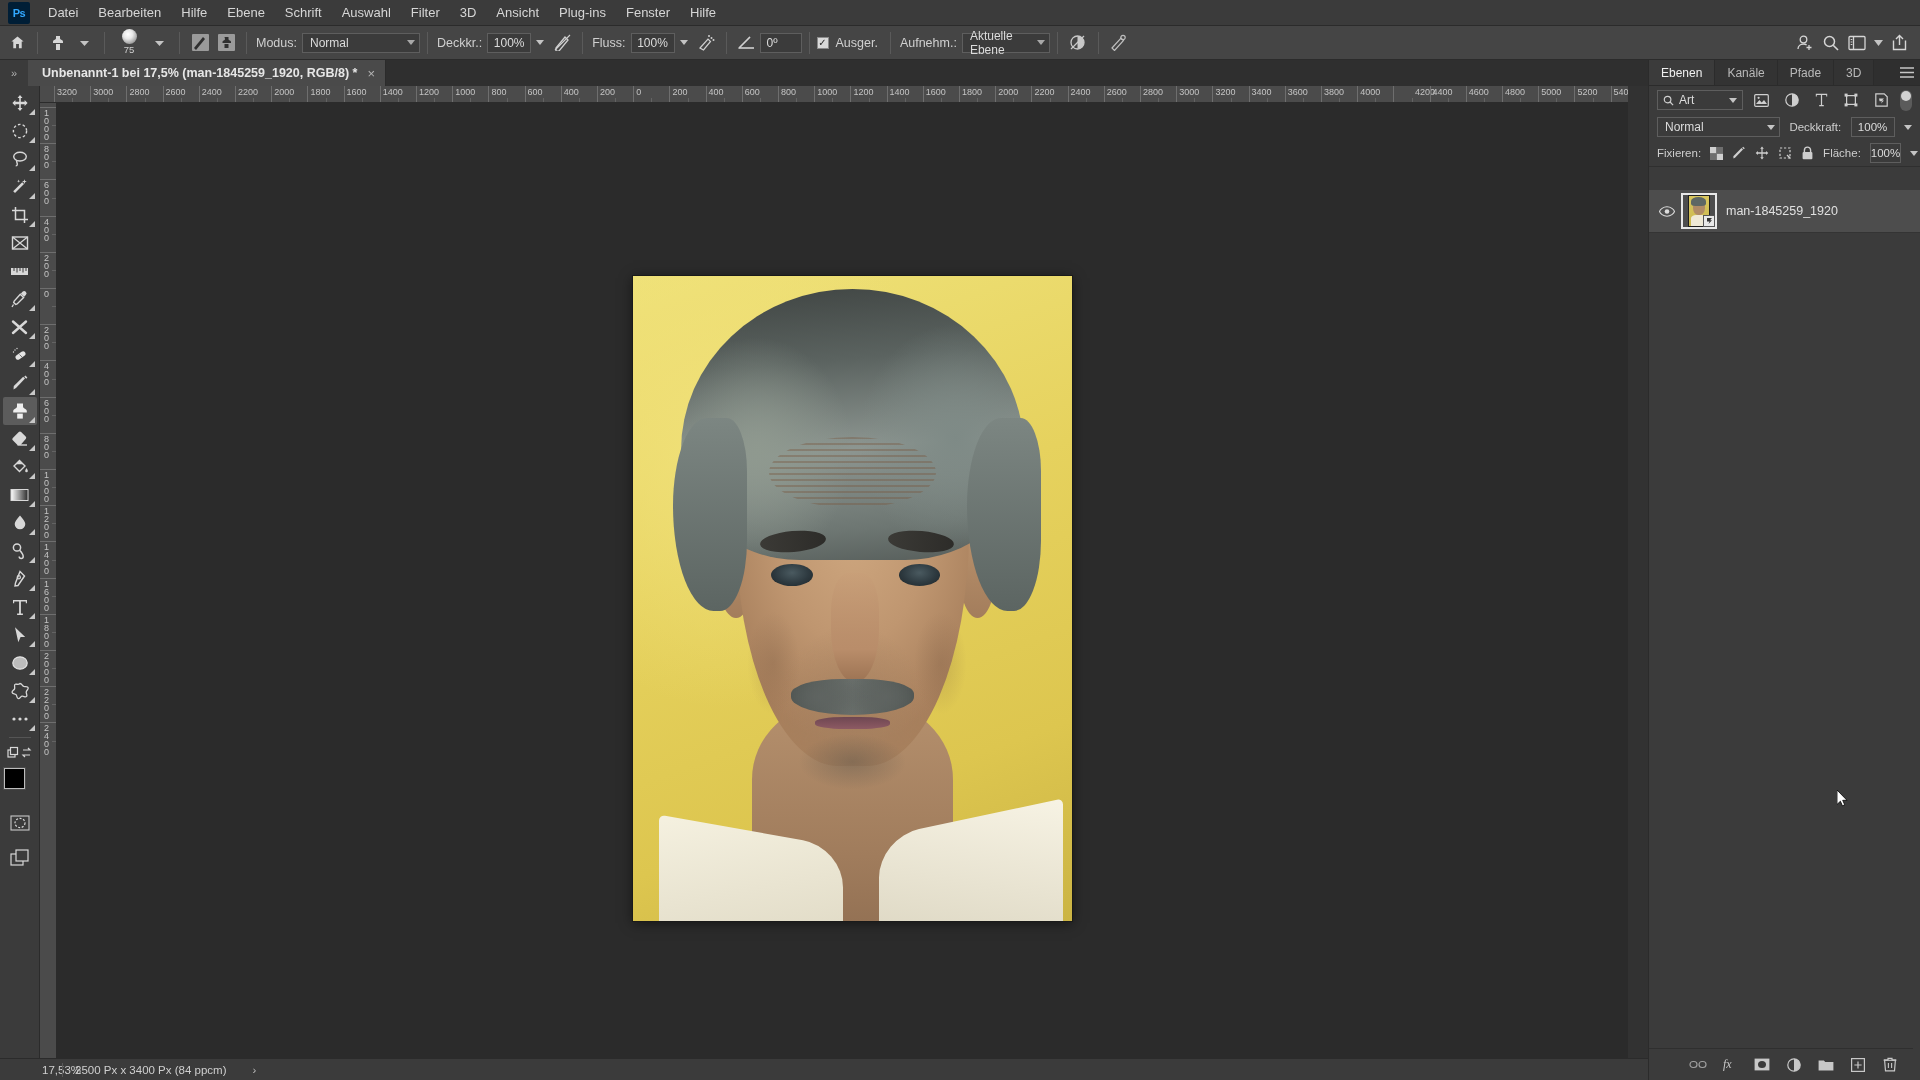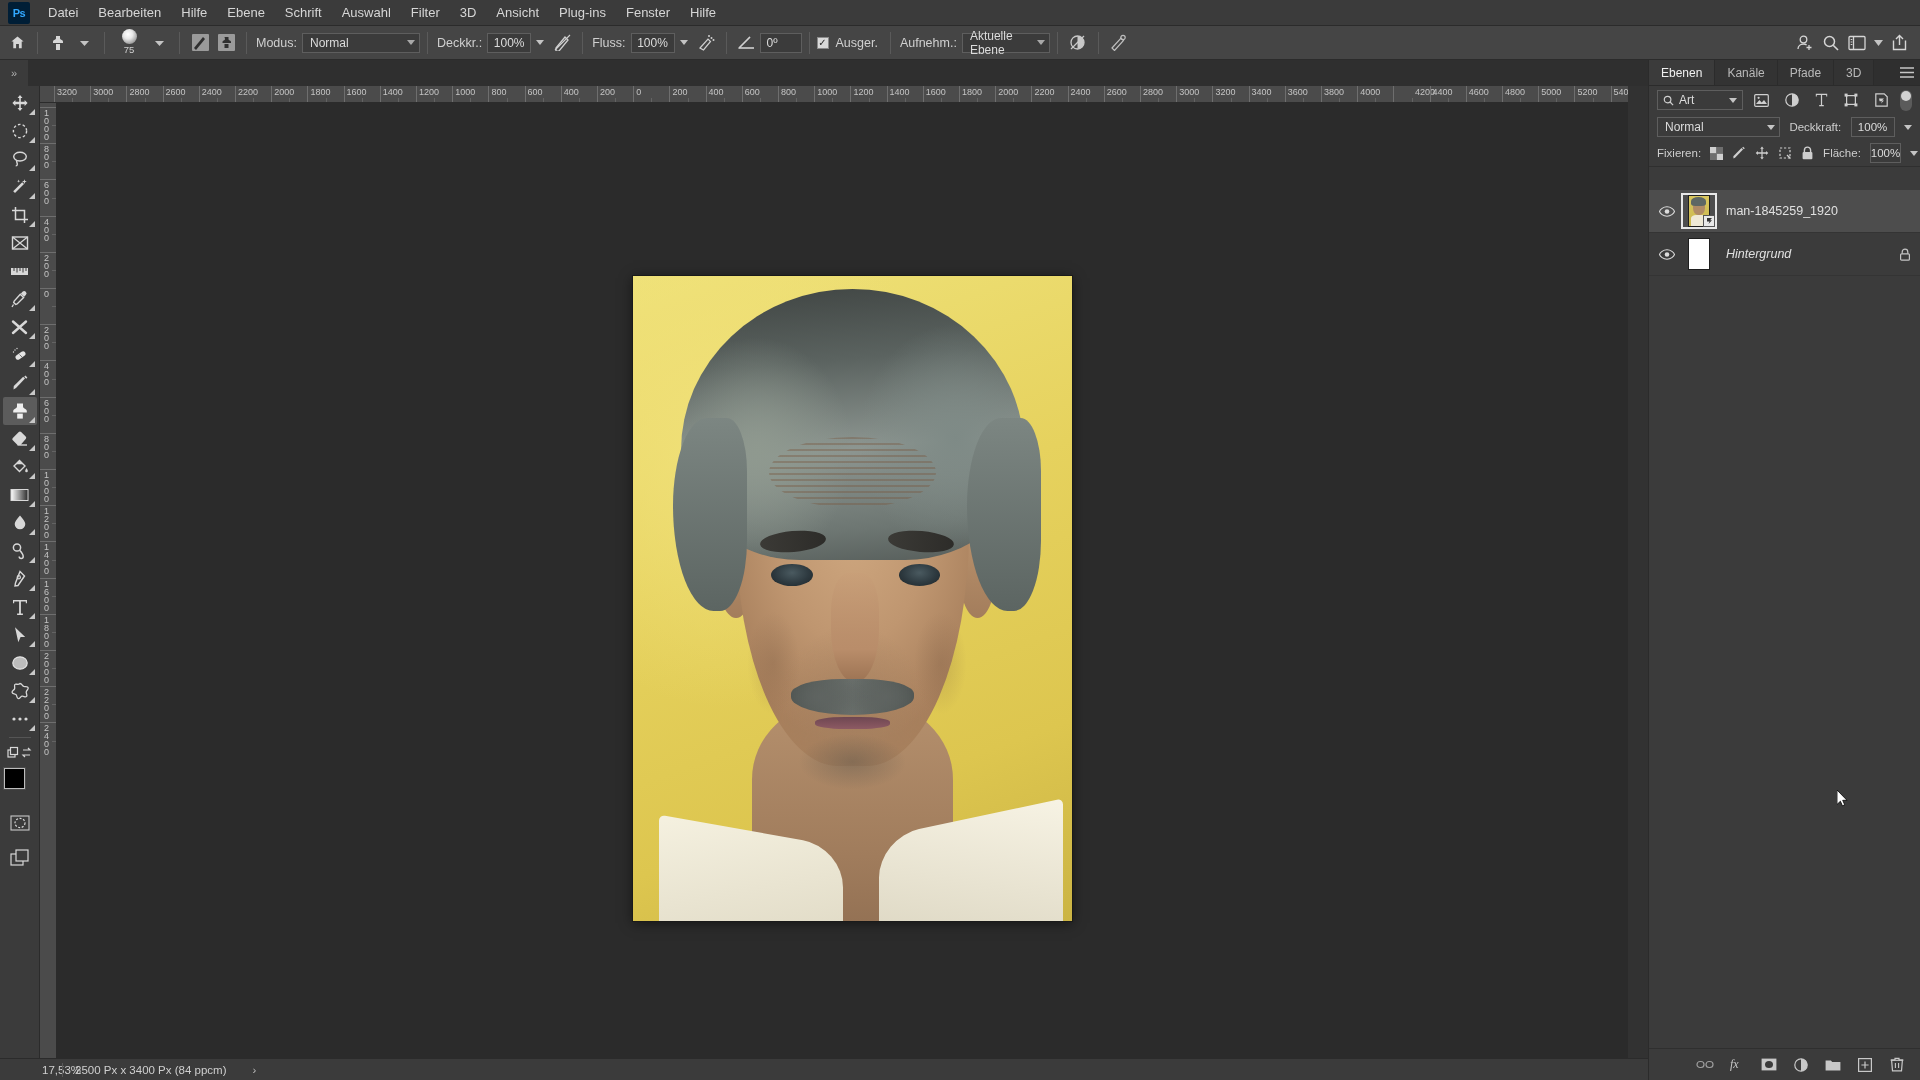--- a/index.html
+++ b/index.html
@@ -334,21 +334,21 @@
   .smart-badge {
     position:absolute; right:2px; bottom:2px; width:12px; height:12px;
     background:#e9e9e9; border:1px solid #555;
     display:flex; align-items:center; justify-content:center;
   }
   .layer-name { flex:1; font-size:12.5px; color:#e0e0e0; padding-left:9px; }
   .layer-name.italic { font-style:italic; }
   .layer-lock { width:30px; display:flex; align-items:center; justify-content:center; color:#c4c4c4; }
 
   .layer-footer {
-    position:absolute; left:0; right:0; bottom:0; height:32px;
+    position:absolute; left:0; right:7px; bottom:0; height:32px;
     background:#3b3b3b; border-top:1px solid #2f2f2f;
     display:flex; align-items:center; justify-content:flex-end; gap:14px; padding-right:14px;
   }
   .foot-ic { width:18px; height:18px; display:flex; align-items:center; justify-content:center; color:#c8c8c8; }
 
   
   .statusbar {
     position:absolute; left:0; bottom:0; width:1648px; height:22px;
     background:#3b3b3b; display:flex; align-items:center;
     border-top:1px solid #2b2b2b; font-size:11.5px; color:#cfcfcf;
@@ -538,20 +538,24 @@
         <svg width="17" height="17" viewBox="0 0 17 17">
             <path d="M2.5 6.5v9h12v-9" fill="none" stroke="#d6d6d6" stroke-width="1.4"></path>
             <path d="M8.5 11V1.5M5 5 8.5 1.5 12 5" fill="none" stroke="#d6d6d6" stroke-width="1.4"></path>
           </svg>
       </div>
     </div>
   </div>
 
   <div class="tabbar">
     <div class="collapse-arrows">»</div>
+    <div class="doc-tab">
+      <span>Unbenannt-1 bei 17,5% (man-1845259_1920, RGB/8) *</span>
+      <span class="tab-close">×</span>
+    </div>
   </div>
 
   <div class="toolbar">
 
     <div class="tool">
       <svg width="18" height="18" viewBox="0 0 18 18">
           <path d="M9 1 6.5 4h1.7v3.8H4.4V6.1L1.4 9l3 2.9v-1.7h3.8V14H6.5L9 17l2.5-3H9.8v-3.8h3.8v1.7L16.6 9l-3-2.9v1.7H9.8V4h1.7z" fill="#d8d8d8"></path>
         </svg>
       <span class="tri"></span>
     </div>
@@ -1133,38 +1137,20 @@
           <div class="smart-badge">
             <svg width="9" height="10" viewBox="0 0 9 10">
                 <path d="M2 2h5L5 4.2h2L3.5 8l1-2.4H2z" fill="#333"></path>
               </svg>
           </div>
         </div>
         <div class="layer-name">man-1845259_1920</div>
         <div class="layer-lock"></div>
       </div>
 
-      <div class="layer-row">
-        <div class="eye-cell">
-          <svg width="16" height="11" viewBox="0 0 16 11">
-              <path d="M8 .8C4.2.8 1.2 3.4.5 5.5c.7 2.1 3.7 4.7 7.5 4.7s6.8-2.6 7.5-4.7C14.8 3.4 11.8.8 8 .8z" fill="none" stroke="#dcdcdc" stroke-width="1.1"></path>
-              <circle cx="8" cy="5.5" r="2.3" fill="#dcdcdc"></circle>
-            </svg>
-        </div>
-        <div class="thumb-wrap">
-          <div class="thumb"></div>
-        </div>
-        <div class="layer-name italic">Hintergrund</div>
-        <div class="layer-lock">
-          <svg width="12" height="13" viewBox="0 0 12 13">
-              <path d="M3.2 5.8V3.9a2.8 2.8 0 0 1 5.6 0v1.9" fill="none" stroke="#c4c4c4" stroke-width="1.2"></path>
-              <rect x="1.6" y="5.8" width="8.8" height="6.4" rx="1" fill="none" stroke="#c4c4c4" stroke-width="1.2"></rect>
-            </svg>
-        </div>
-      </div>
     </div>
 
     <div class="layer-footer">
       <div class="foot-ic">
         <svg width="18" height="9" viewBox="0 0 18 9">
             <rect x="1" y="1.5" width="7" height="6" rx="3" fill="none" stroke="#9d9d9d" stroke-width="1.2"></rect>
             <rect x="10" y="1.5" width="7" height="6" rx="3" fill="none" stroke="#9d9d9d" stroke-width="1.2"></rect>
           </svg>
       </div>
       <div class="foot-ic">

